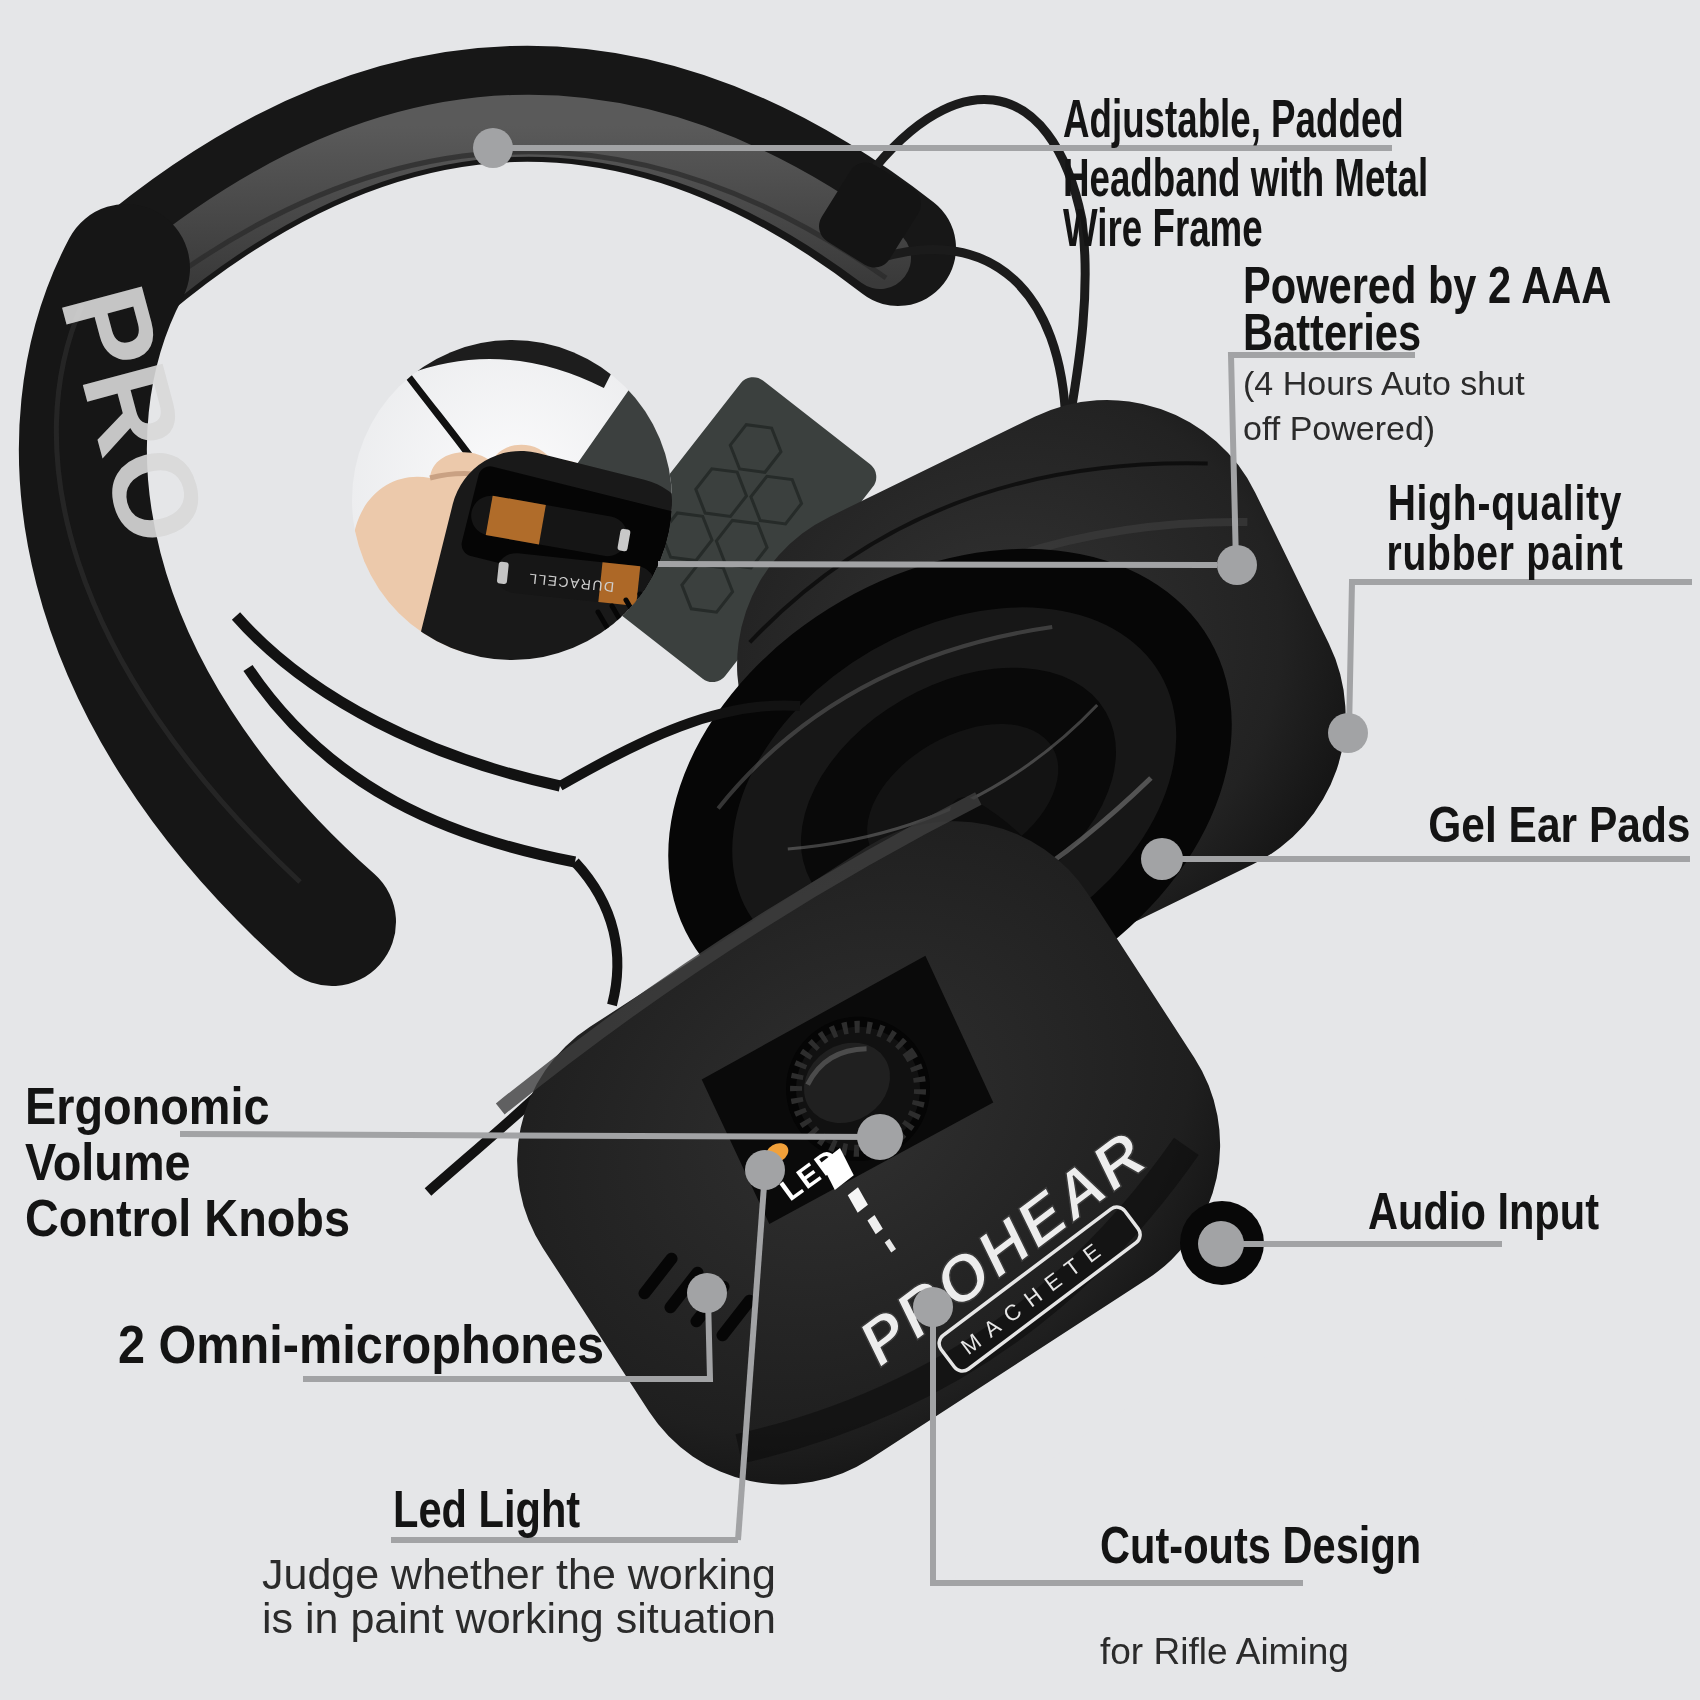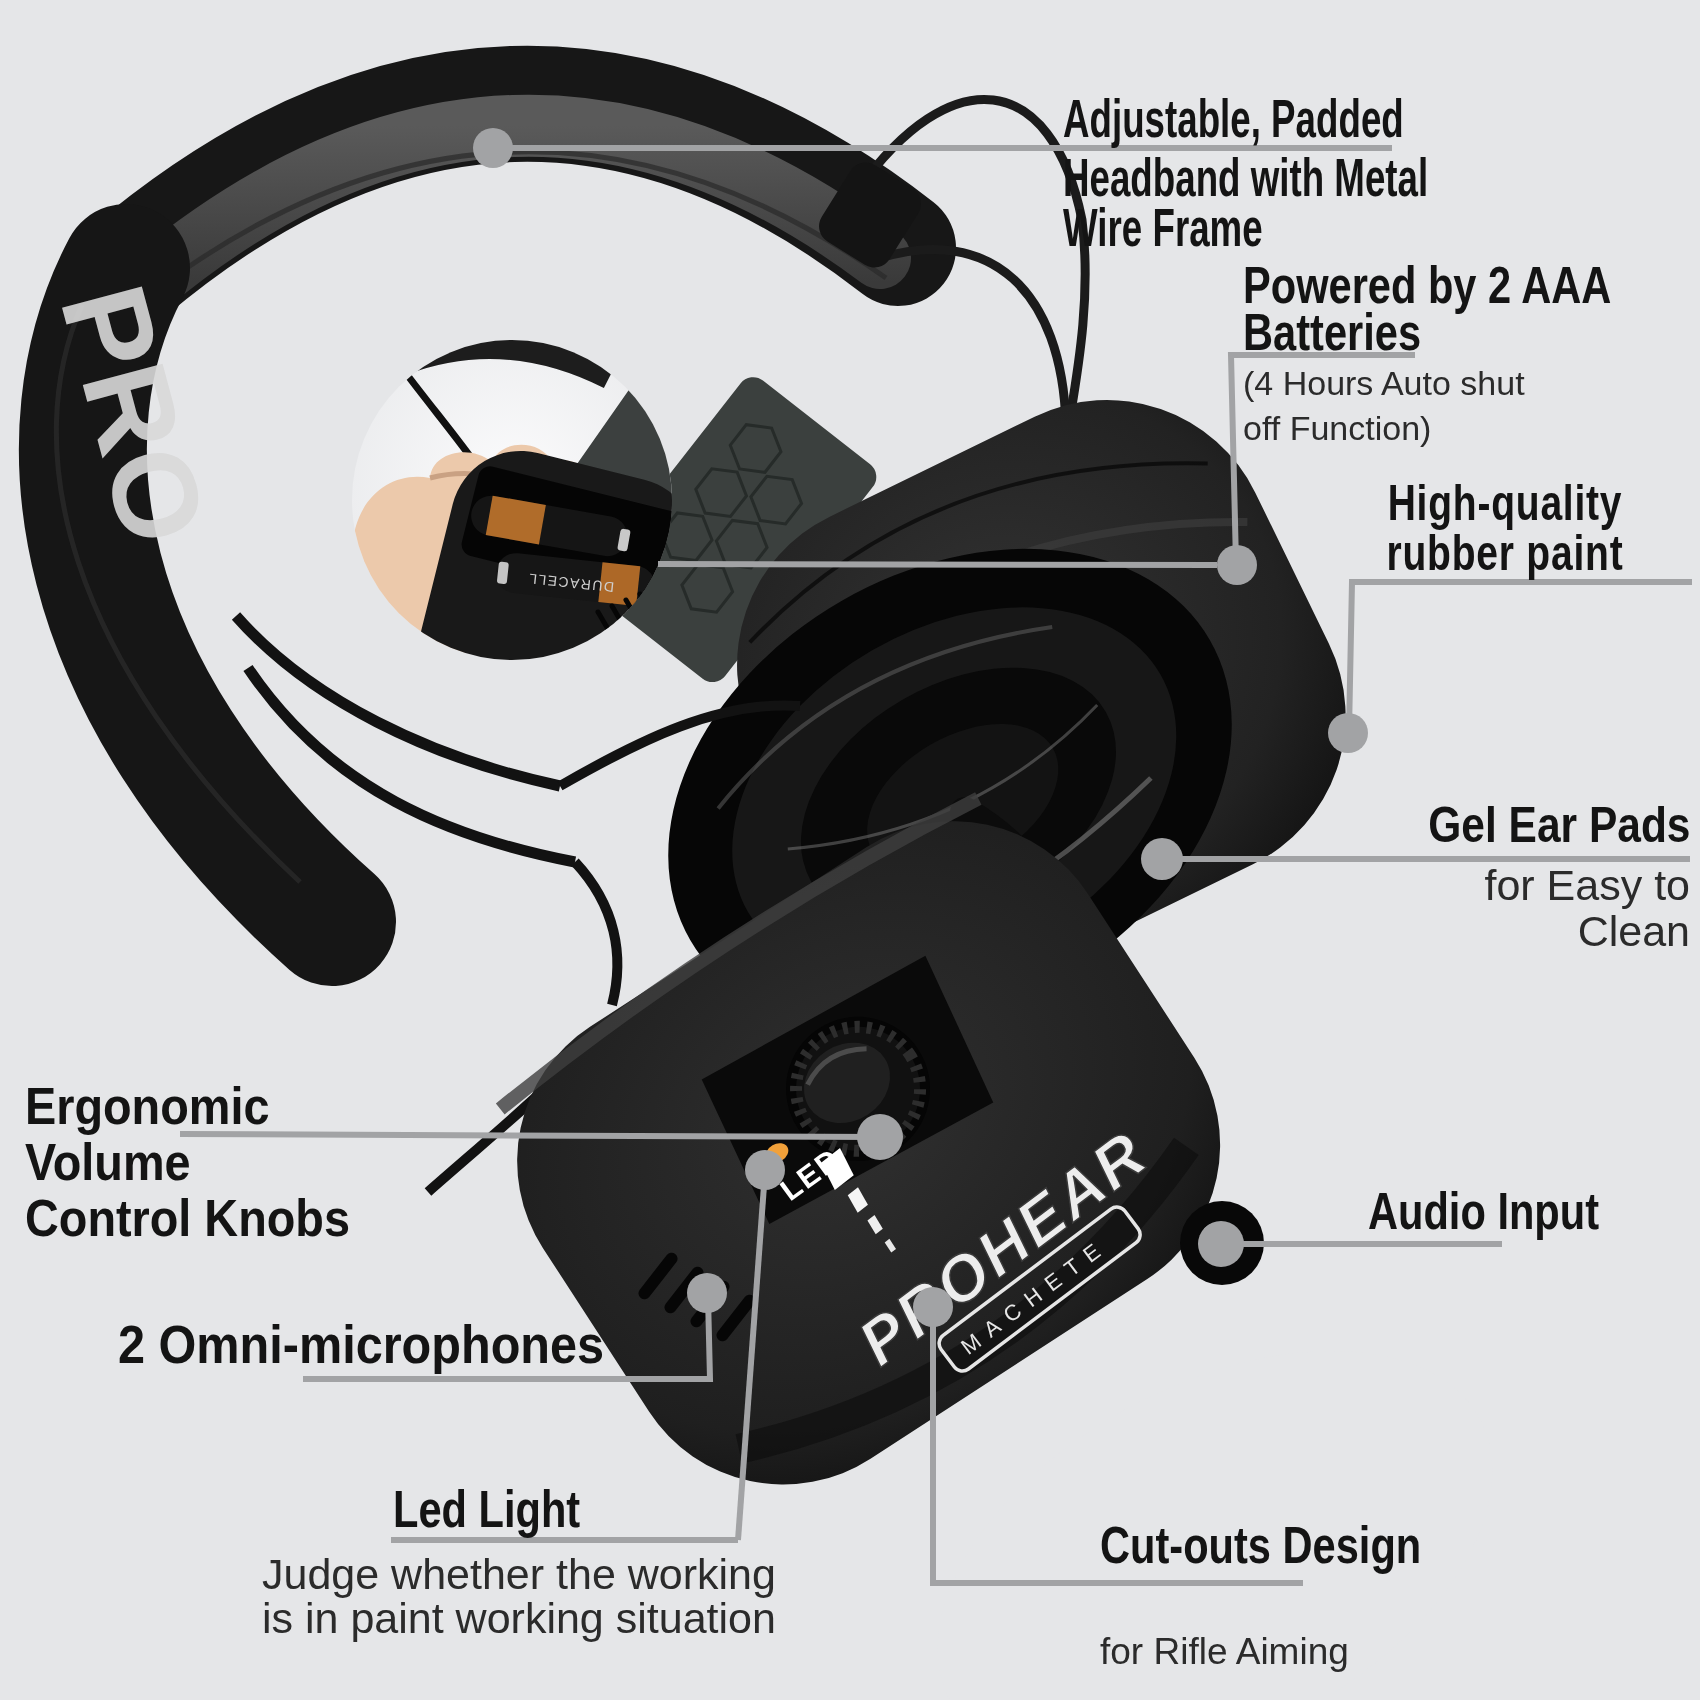--- a/index.html
+++ b/index.html
@@ -230,34 +230,30 @@
     <span>Headband with Metal</span><br>
     <span>Wire Frame</span>
   </div>
 
   <div class="lbl h" style="left:1243px;top:262px;font-size:52px;line-height:47px;transform:scaleX(.8);transform-origin:left top;">
     <span>Powered by 2 AAA</span><br>
     <span>Batteries</span>
   </div>
   <div class="lbl n" style="left:1243px;top:361px;font-size:34px;line-height:45px;">
     <span>(4 Hours Auto shut</span><br>
-    <span>off Function)</span>
+    <span>off Powered)</span>
   </div>
 
   <div class="lbl h" style="left:1340px;top:478px;width:330px;text-align:center;font-size:50px;line-height:50px;letter-spacing:1px;transform:scaleX(.78);transform-origin:center top;">
     <span>High-quality</span><br>
     <span>rubber paint</span>
   </div>
 
   <div class="lbl h" style="right:10px;top:798px;font-size:50px;line-height:54px;transform:scaleX(.85);transform-origin:right top;">
     <span>Gel Ear Pads</span>
-  </div>
-  <div class="lbl n" style="right:10px;top:862px;font-size:43px;line-height:46px;text-align:right;">
-    <span>for Easy to</span><br>
-    <span>Clean</span>
   </div>
 
   <div class="lbl h" style="left:25px;top:1078px;font-size:52px;line-height:56px;transform:scaleX(.9);transform-origin:left top;">
     <span>Ergonomic</span><br>
     <span>Volume</span><br>
     <span>Control Knobs</span>
   </div>
 
   <div class="lbl h" style="left:118px;top:1316px;font-size:54px;line-height:56px;transform:scaleX(.9);transform-origin:left top;">
     <span>2 Omni-microphones</span>

